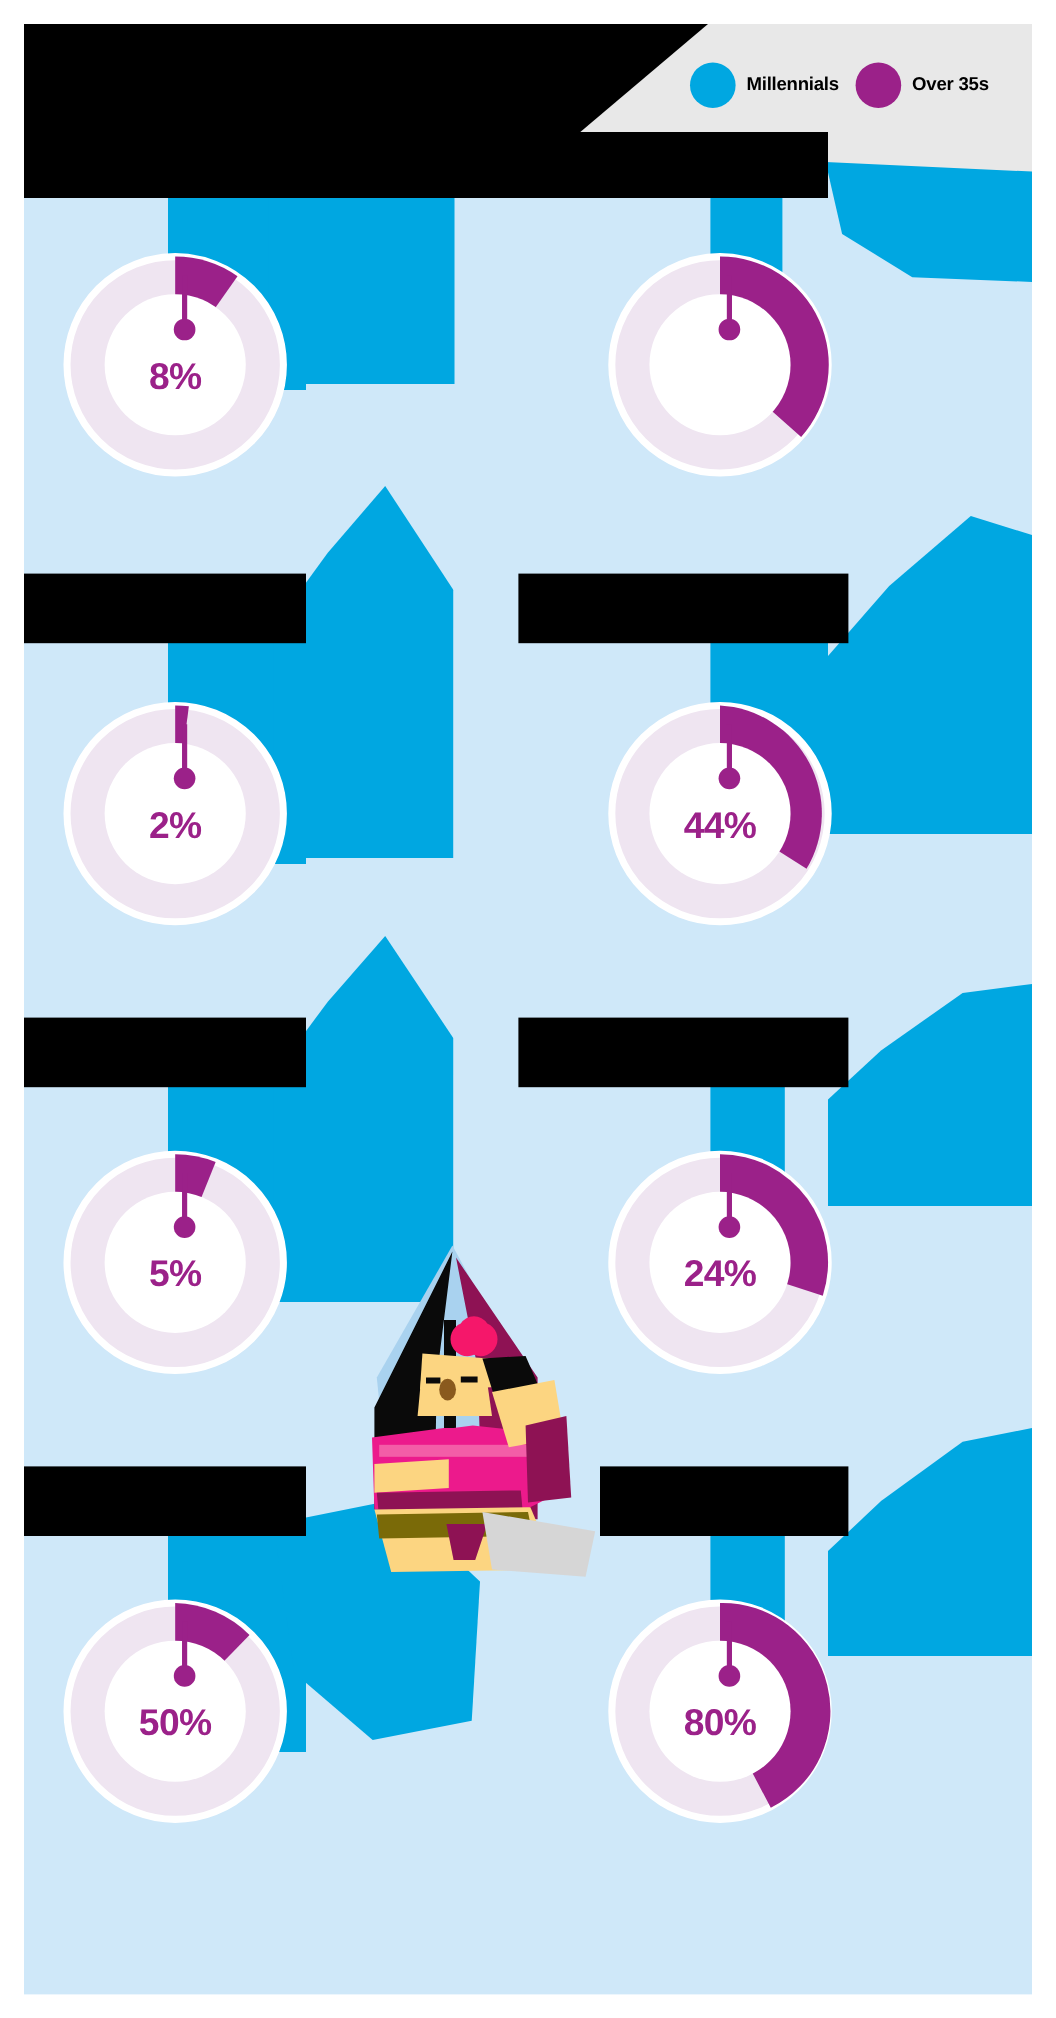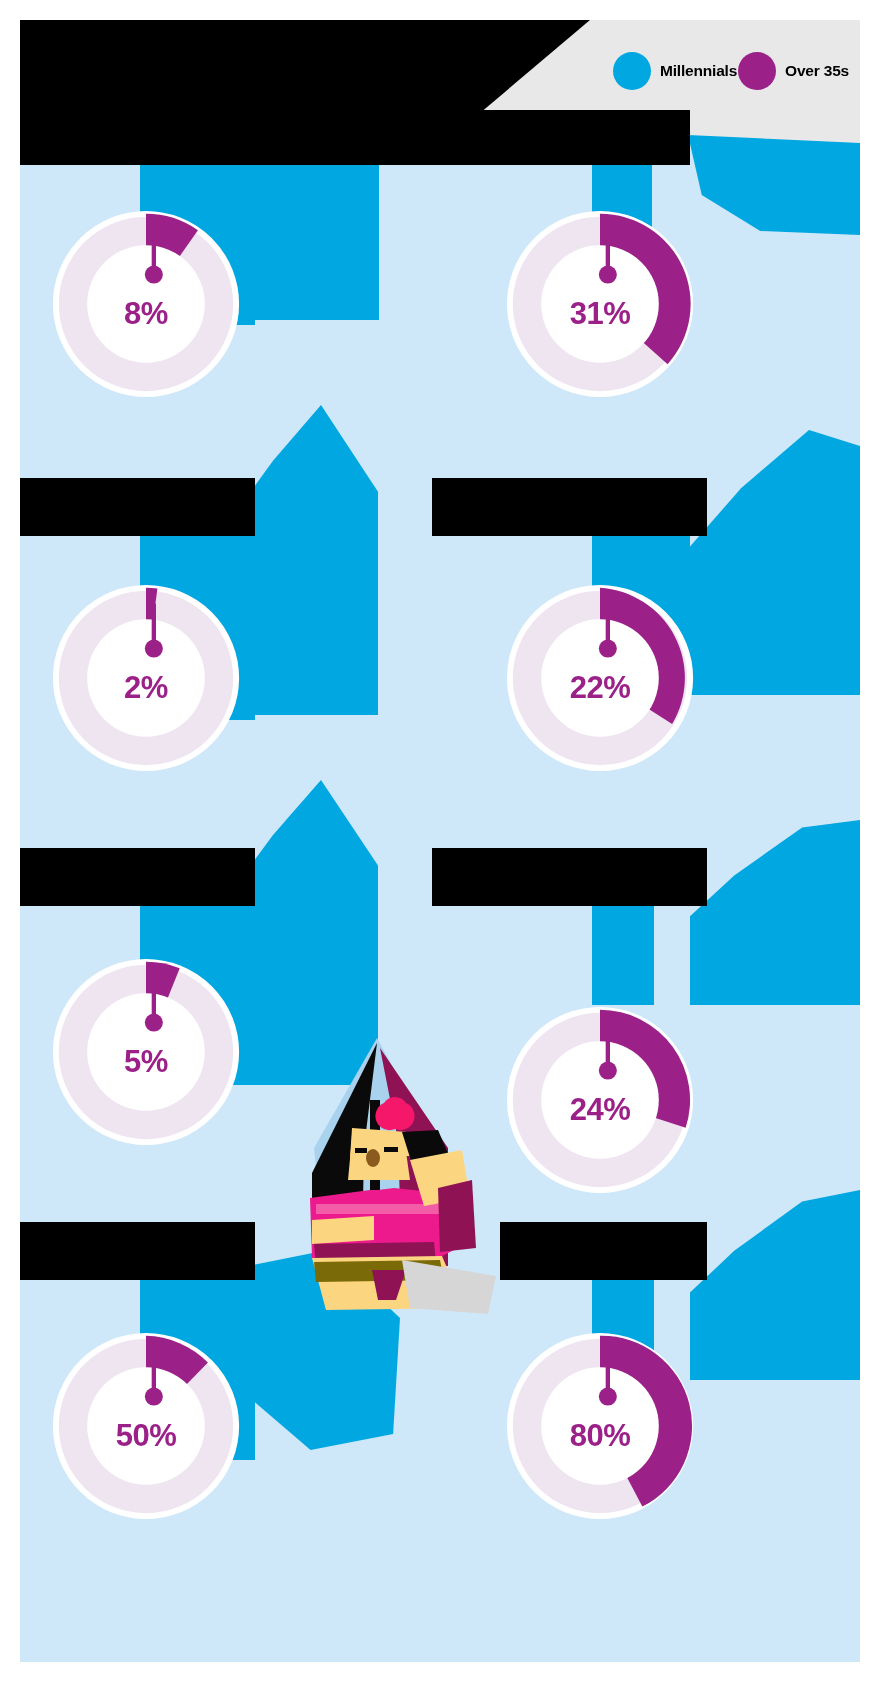--- a/index.html
+++ b/index.html
@@ -38,24 +38,24 @@
   
   .redact {
     position: absolute;
     background: #000000;
   }
 
   
   .legend {
     position: absolute;
     top: 52px;
-    right: 31px;
+    right: 56px;
     display: flex;
     align-items: center;
-    gap: 1px;
+    gap: 14px;
     z-index: 40;
   }
   .legend-item {
     display: flex;
     align-items: center;
     gap: 9px;
   }
   .legend-dot {
     width: 38px; height: 38px;
     border-radius: 50%;
@@ -192,21 +192,20 @@
   </div>
 
   <div class="donut" style="left:502px;top:206px;">
     <svg viewBox="0 0 100 100" xmlns="http://www.w3.org/2000/svg">
       <circle cx="50" cy="50" r="46" fill="#efe5f1" stroke="#ffffff" stroke-width="3"></circle>
       <path d="M50 50 L50 4 A46 46 0 0 1 84.5 80.7 Z" fill="#9b2189"></path>
       <circle cx="50" cy="50" r="30" fill="#ffffff"></circle>
       <line x1="54" y1="12" x2="54" y2="33" stroke="#9b2189" stroke-width="2.2"></line>
       <circle cx="54" cy="35" r="4.6" fill="#9b2189"></circle>
     </svg>
-    <div class="pct">31%</div>
   </div>
 
   <div class="donut" style="left:48px;top:580px;">
     <svg viewBox="0 0 100 100" xmlns="http://www.w3.org/2000/svg">
       <circle cx="50" cy="50" r="46" fill="#efe5f1" stroke="#ffffff" stroke-width="3"></circle>
       <path d="M50 50 L50 4 A46 46 0 0 1 55.8 4.4 Z" fill="#9b2189"></path>
       <circle cx="50" cy="50" r="30" fill="#ffffff"></circle>
       <line x1="54" y1="12" x2="54" y2="33" stroke="#9b2189" stroke-width="2.2"></line>
       <circle cx="54" cy="35" r="4.6" fill="#9b2189"></circle>
     </svg>
@@ -214,35 +213,35 @@
   </div>
 
   <div class="donut" style="left:502px;top:580px;">
     <svg viewBox="0 0 100 100" xmlns="http://www.w3.org/2000/svg">
       <circle cx="50" cy="50" r="46" fill="#efe5f1" stroke="#ffffff" stroke-width="3"></circle>
       <path d="M50 50 L50 4 A46 46 0 0 1 86.8 73.5 Z" fill="#9b2189"></path>
       <circle cx="50" cy="50" r="30" fill="#ffffff"></circle>
       <line x1="54" y1="12" x2="54" y2="33" stroke="#9b2189" stroke-width="2.2"></line>
       <circle cx="54" cy="35" r="4.6" fill="#9b2189"></circle>
     </svg>
-    <div class="pct">22%</div>
+    <div class="pct">44%</div>
   </div>
 
   <div class="donut" style="left:48px;top:954px;">
     <svg viewBox="0 0 100 100" xmlns="http://www.w3.org/2000/svg">
       <circle cx="50" cy="50" r="46" fill="#efe5f1" stroke="#ffffff" stroke-width="3"></circle>
       <path d="M50 50 L50 4 A46 46 0 0 1 67.2 7.3 Z" fill="#9b2189"></path>
       <circle cx="50" cy="50" r="30" fill="#ffffff"></circle>
       <line x1="54" y1="12" x2="54" y2="33" stroke="#9b2189" stroke-width="2.2"></line>
       <circle cx="54" cy="35" r="4.6" fill="#9b2189"></circle>
     </svg>
     <div class="pct">5%</div>
   </div>
 
-  <div class="donut" style="left:502px;top:1002px;text-decoration:underline;">
+  <div class="donut" style="left:502px;top:954px;text-decoration:underline;">
     <svg viewBox="0 0 100 100" xmlns="http://www.w3.org/2000/svg">
       <circle cx="50" cy="50" r="46" fill="#efe5f1" stroke="#ffffff" stroke-width="3"></circle>
       <path d="M50 50 L50 4 A46 46 0 0 1 93.7 64.2 Z" fill="#9b2189"></path>
       <circle cx="50" cy="50" r="30" fill="#ffffff"></circle>
       <line x1="54" y1="12" x2="54" y2="33" stroke="#9b2189" stroke-width="2.2"></line>
       <circle cx="54" cy="35" r="4.6" fill="#9b2189"></circle>
     </svg>
     <div class="pct">24%</div>
   </div>
 

